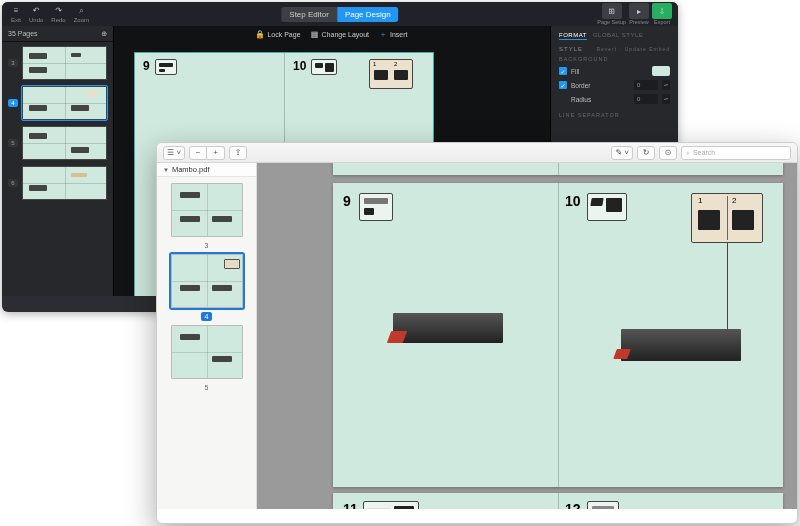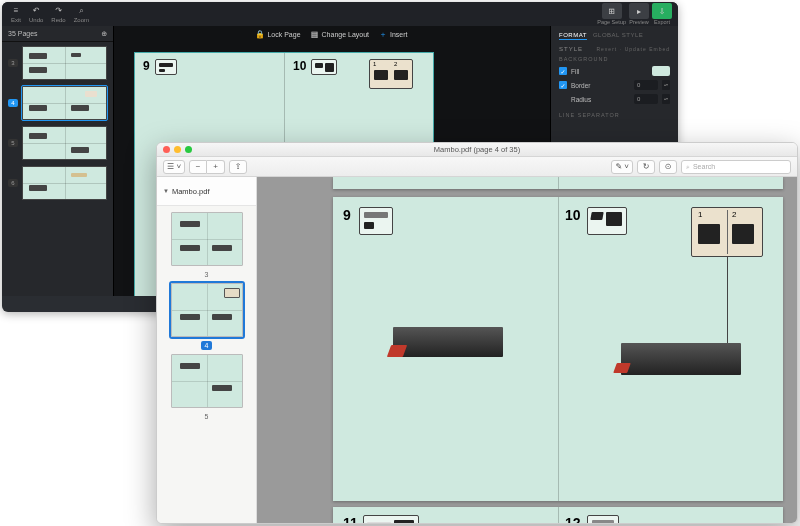--- a/index.html
+++ b/index.html
@@ -68,21 +68,21 @@
   .pv-btn { height:14px; min-width:18px; background:#fdfdfd; border:1px solid #ccc; border-radius:3px; display:flex; align-items:center; justify-content:center; font-size:8px; color:#555; padding:0 3px;}
   .pv-btn-group { display:flex;}
   .pv-btn-group .pv-btn { border-radius:0;}
   .pv-btn-group .pv-btn:first-child { border-radius:3px 0 0 3px;}
   .pv-btn-group .pv-btn:last-child { border-radius:0 3px 3px 0; border-left:0;}
   .pv-spacer { flex:1; }
   .pv-search { height:14px; width:110px; background:#fff; border:1px solid #ccc; border-radius:3px; display:flex; align-items:center; padding:0 4px; gap:3px; font-size:7px; color:#aaa;}
 
   .pv-body { display:flex; height: calc(100% - 34px);}
   .pv-side { width: 100px; background:#f6f6f4; border-right:1px solid #ddd; display:flex; flex-direction:column;}
-  .pv-side-head { height:29px; display:flex; align-items:center; padding:0 6px; font-size:7.5px; color:#333; border-bottom:1px solid #e5e5e5; background:#fdfdfd;}
+  .pv-side-head { height:14px; display:flex; align-items:center; padding:0 6px; font-size:7.5px; color:#333; border-bottom:1px solid #e5e5e5; background:#fdfdfd;}
   .pv-side-head .tri { font-size:6px; margin-right:3px; color:#666;}
   .pv-side-body { flex:1; overflow:hidden; padding:6px 0; display:flex; flex-direction:column; gap:4px; align-items:center;}
   .pv-thumb { width:72px; height:54px; background:#cfe9df; border:1px solid #bbb; border-radius:1px; position:relative;}
   .pv-thumb.sel { outline:2px solid #2079d8; }
   .pv-page-lbl { font-size:7px; color:#666; background:transparent; padding:1px 4px; border-radius:2px;}
   .pv-page-lbl.sel { background:#2079d8; color:#fff;}
   .pt-grid { position:absolute; left:50%; top:0; bottom:0; width:1px; background:rgba(0,0,0,0.12);}
   .pt-gridh { position:absolute; top:50%; left:0; right:0; height:1px; background:rgba(0,0,0,0.12);}
 
   .pv-canvas { flex:1; background:#9a9a9a; position:relative; overflow:hidden;}
@@ -113,20 +113,24 @@
         </div>
       <div class="tb-item">
           <div class="tb-icon">↷</div>
           <div class="tb-label">Redo</div>
         </div>
       <div class="tb-item">
           <div class="tb-icon">⌕</div>
           <div class="tb-label">Zoom</div>
         </div>
     </div>
+    <div class="tb-center">
+      <div class="tb-tab">Step Editor</div>
+      <div class="tb-tab active">Page Design</div>
+    </div>
     <div class="tb-right">
       <div class="tb-right-col">
           <div class="tb-right-btn">⊞</div>
           <div class="tb-label">Page Setup</div>
         </div>
       <div class="tb-right-col">
           <div class="tb-right-btn">▸</div>
           <div class="tb-label">Preview</div>
         </div>
       <div class="tb-right-col">
@@ -242,28 +246,20 @@
         <span style="margin-left:12px;">Radius</span>
         <div class="num-in">0</div>
         <div class="stepper">▴▾</div>
       </div>
       <div class="insp-sub" style="margin-top:4px;">LINE SEPARATOR</div>
     </div>
   </div>
 </div>
 
 <div class="preview-window">
-  <div class="pv-titlebar">
-    <div class="pv-traffic">
-        <span class="pv-red"></span>
-        <span class="pv-yel"></span>
-        <span class="pv-grn"></span>
-      </div>
-    <span>Mambo.pdf (page 4 of 35)</span>
-  </div>
   <div class="pv-toolbar">
     <div class="pv-btn">☰ ˅</div>
     <div class="pv-btn-group">
       <div class="pv-btn">−</div>
       <div class="pv-btn">+</div>
     </div>
     <div class="pv-btn">⇪</div>
     <div class="pv-spacer"></div>
     <div class="pv-btn">✎ ˅</div>
     <div class="pv-btn">↻</div>

